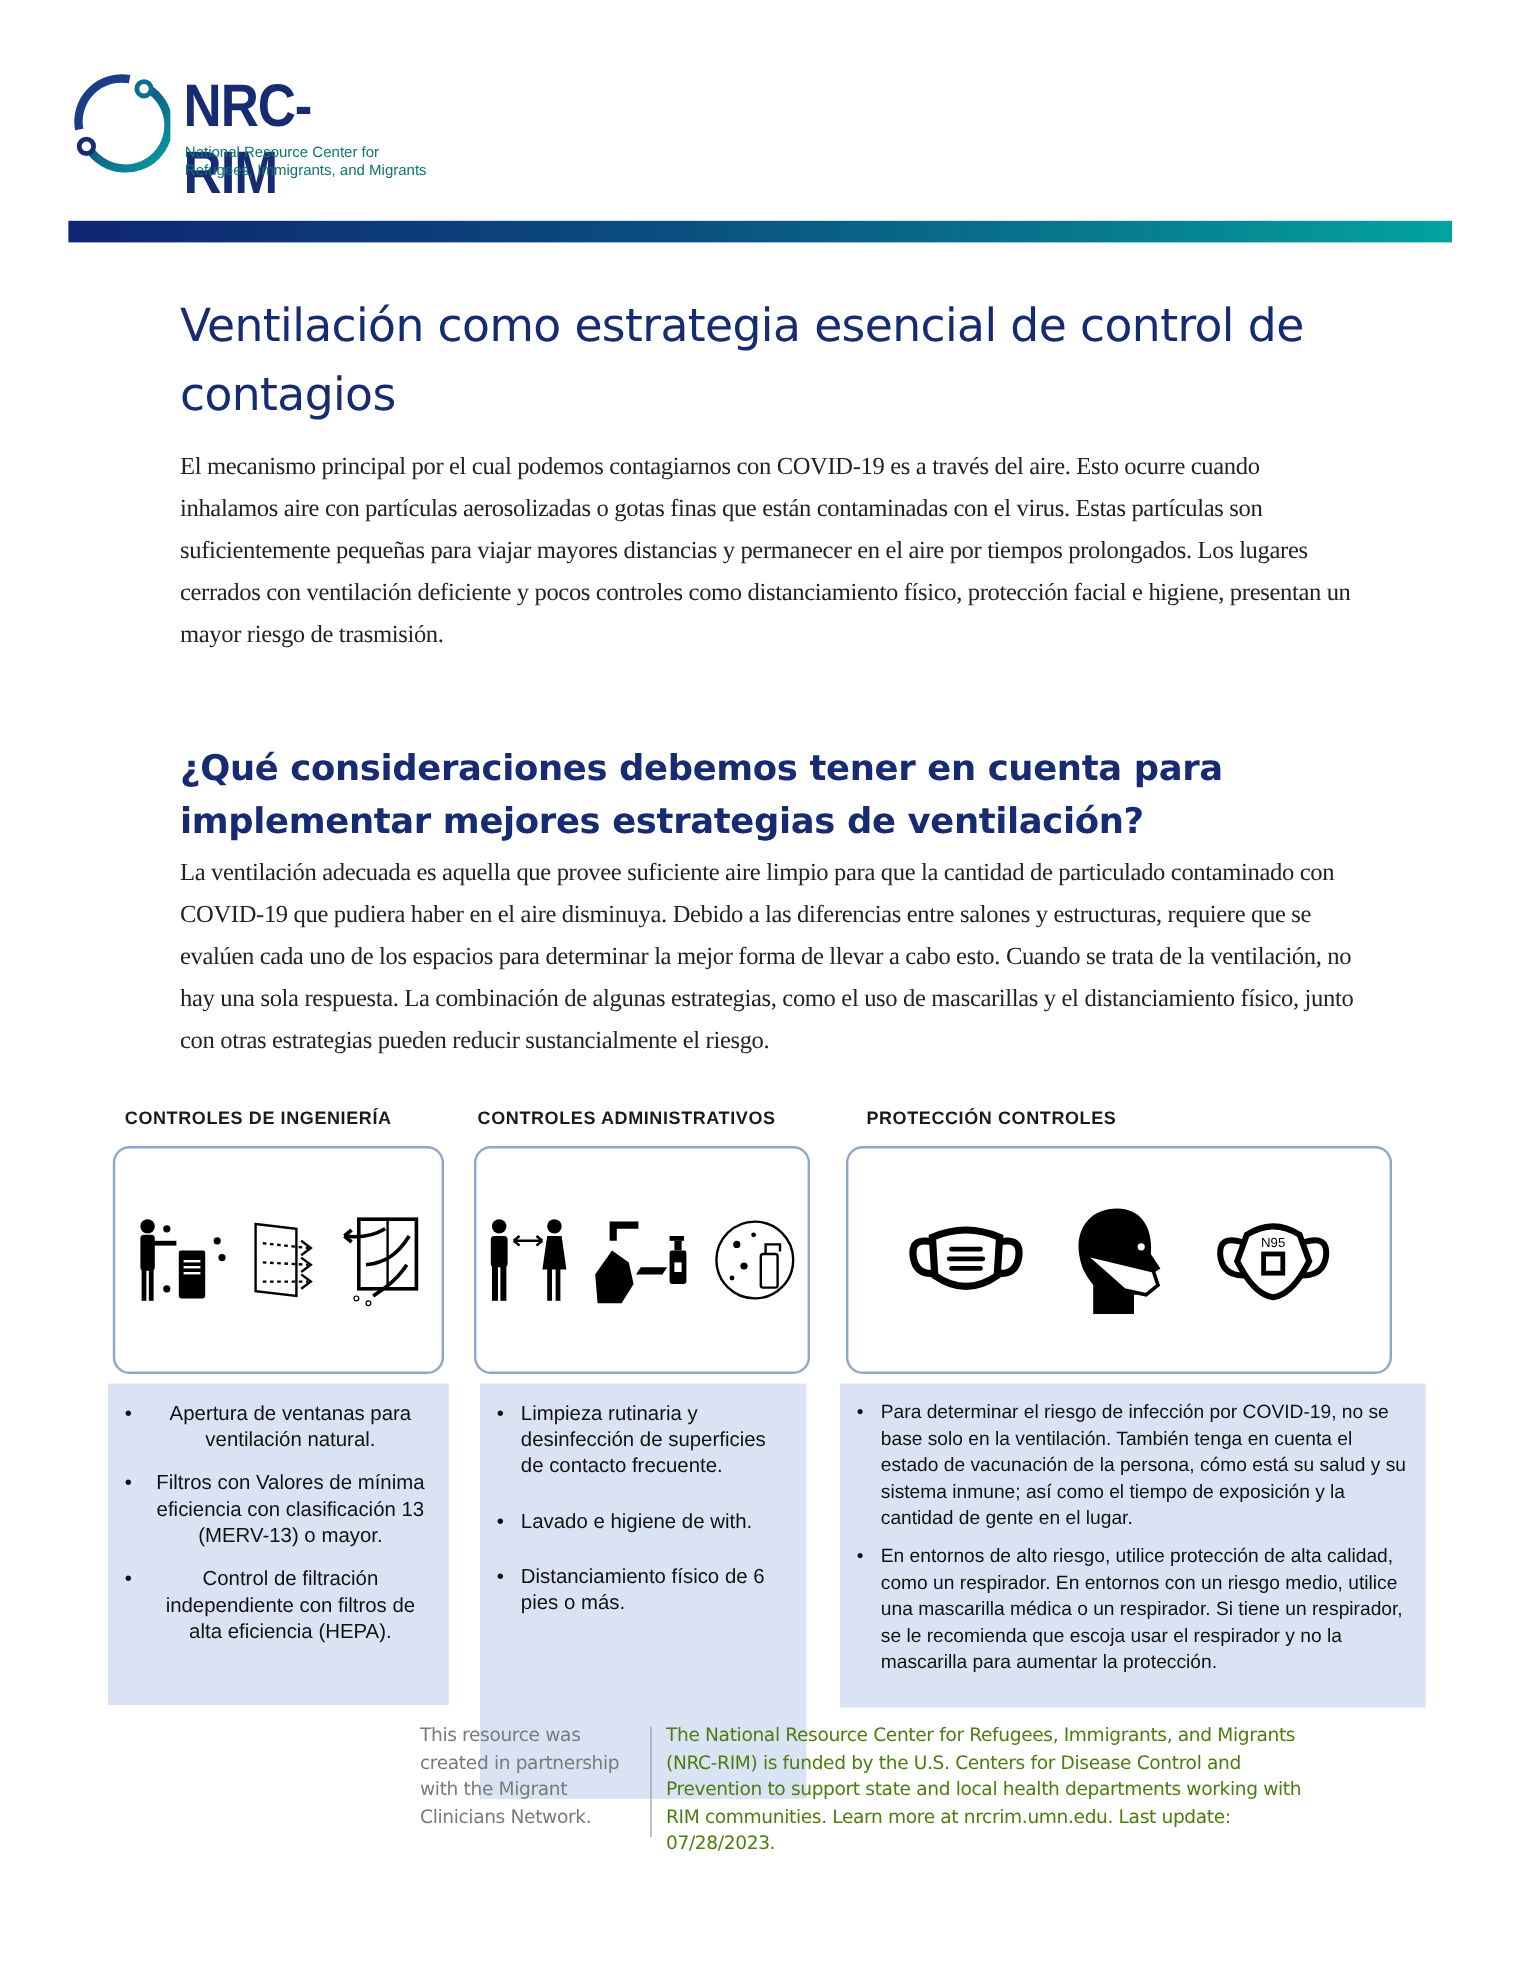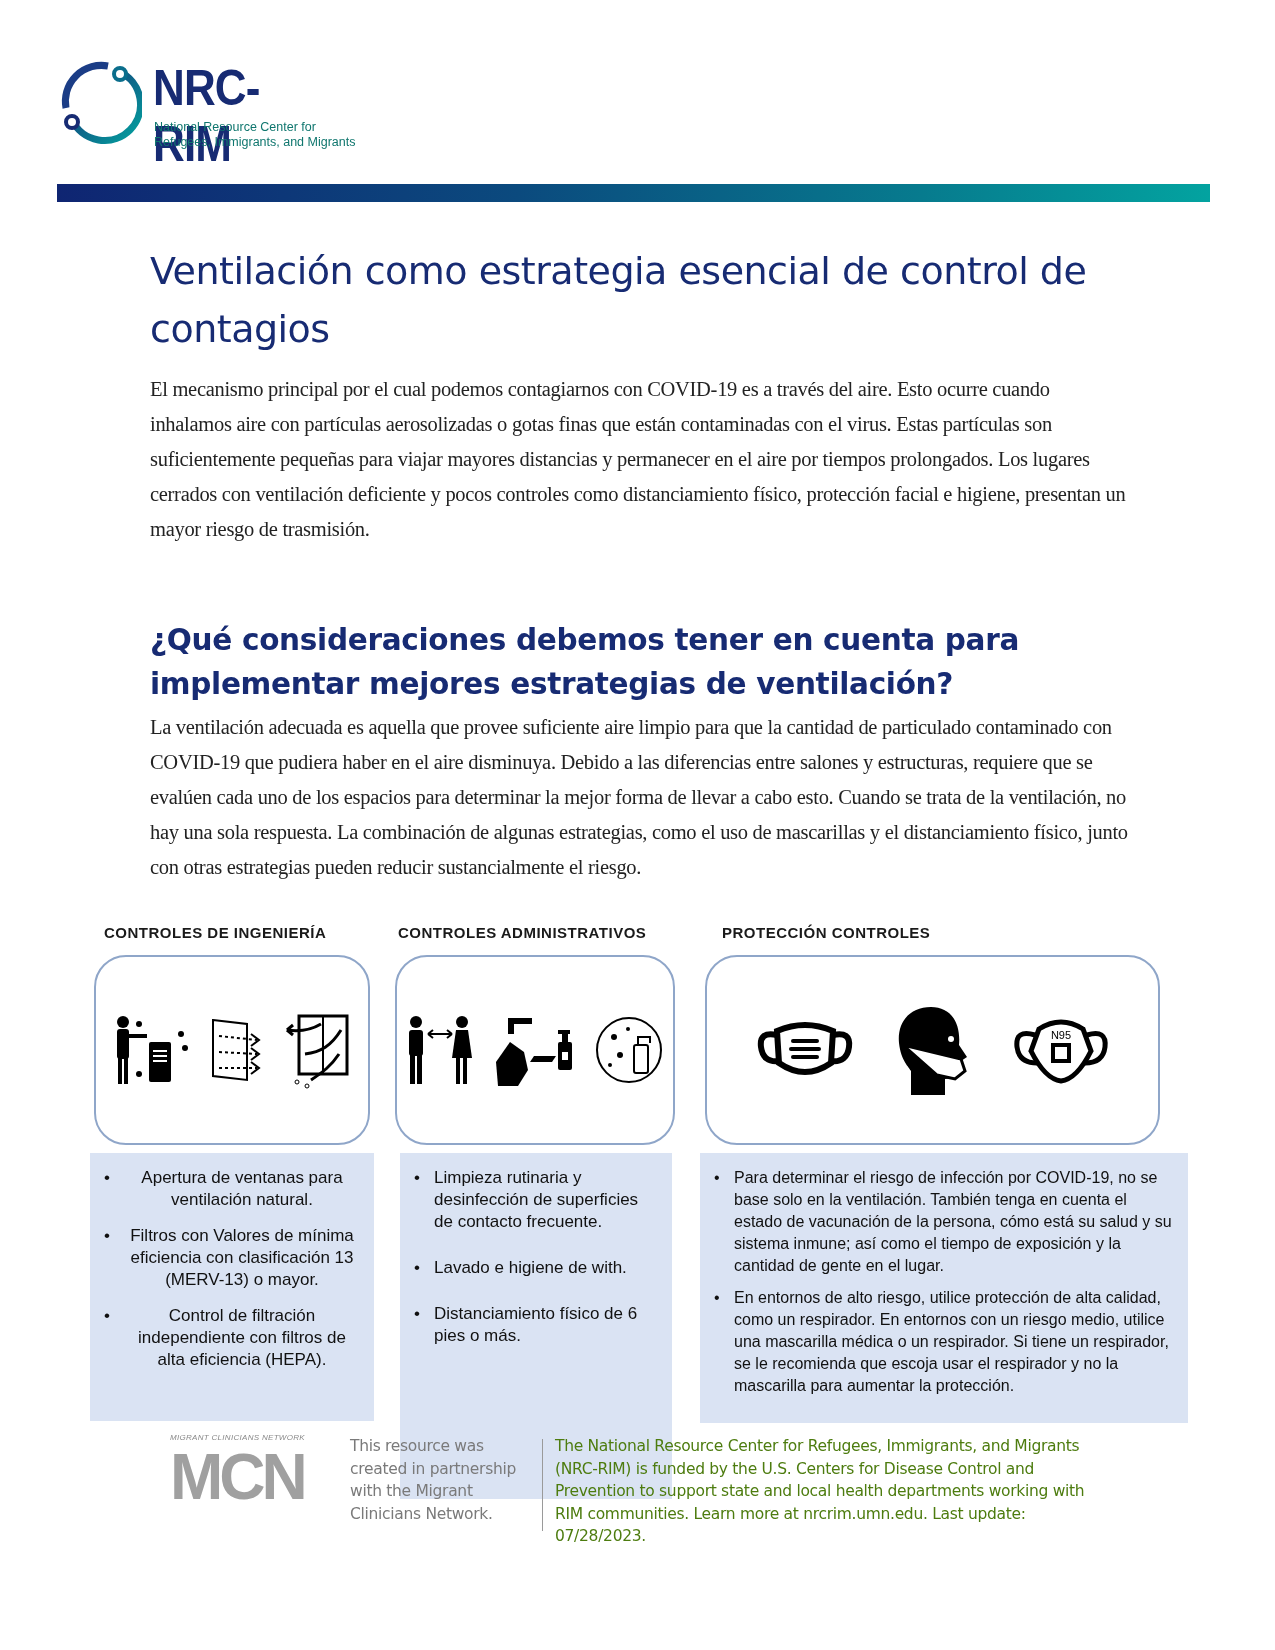--- a/index.html
+++ b/index.html
@@ -20,21 +20,21 @@
 
     .para { position: absolute; left: 150px; width: 980px; font-family: Liberation Serif, serif;
       font-size: 20.5px; line-height: 35px; color: #222; letter-spacing: -0.3px; }
     .para1 { top: 372px; }
     .h2 { position: absolute; left: 150px; top: 618px; width: 900px; font-family: "DejaVu Sans", sans-serif;
       font-size: 29.5px; line-height: 44px; color: #172b73; letter-spacing: -0.3px; }
     .para2 { top: 710px; }
 
     .col-h { position: absolute; top: 924px; font-family: "Liberation Sans", sans-serif; font-weight: bold; font-size: 15px;
       letter-spacing: 0.5px; color: #1a1a1a; }
-    .icon-box { position: absolute; top: 955px; height: 190px; border: 2px solid #8fa6c9; border-radius: 32px; background: #fff;
+    .icon-box { position: absolute; top: 955px; height: 190px; border: 2px solid #8fa6c9; border-radius: 14px; background: #fff;
       display: flex; align-items: center; justify-content: center; gap: 14px; }
     .panel { position: absolute; top: 1153px; background: #dae3f3; padding: 14px 14px 10px 34px; }
     .panel ul { list-style: none; }
     .panel li { position: relative; font-family: "Liberation Sans", sans-serif; color: #111; }
     .panel li::before { content: "\2022"; position: absolute; left: -20px; top: 0; }
     .p1 li, .p2 li { font-size: 17px; line-height: 22px; margin-bottom: 14px; }
     .p2 li { margin-bottom: 24px; }
     .p3 li { font-size: 16px; line-height: 22px; margin-bottom: 10px; }
 
     .footer { position: absolute; left: 170px; top: 1433px; width: 950px; height: 110px; }
@@ -187,20 +187,16 @@
   </ul>
 </div>
 <div class="panel p3" style="left:700px; width:488px; height:270px;">
   <ul>
     <li>Para determinar el riesgo de infección por COVID-19, no se base solo en la ventilación. También tenga en cuenta el estado de vacunación de la persona, cómo está su salud y su sistema inmune; así como el tiempo de exposición y la cantidad de gente en el lugar.</li>
     <li>En entornos de alto riesgo, utilice protección de alta calidad, como un respirador. En entornos con un riesgo medio, utilice una mascarilla médica o un respirador. Si tiene un respirador, se le recomienda que escoja usar el respirador y no la mascarilla para aumentar la protección.</li>
   </ul>
 </div>
 
 <div class="footer">
-  <div class="mcn">
-    <div class="tag">MIGRANT CLINICIANS NETWORK</div>
-    <div class="big">MCN</div>
-  </div>
   <div class="partner">This resource was created in partnership with the Migrant Clinicians Network.</div>
   <div class="divider"></div>
   <div class="funding">The National Resource Center for Refugees, Immigrants, and Migrants (NRC-RIM) is funded by the U.S. Centers for Disease Control and Prevention to support state and local health departments working with RIM communities. Learn more at nrcrim.umn.edu. Last update: 07/28/2023.</div>
 </div>
 
 </body></html>

